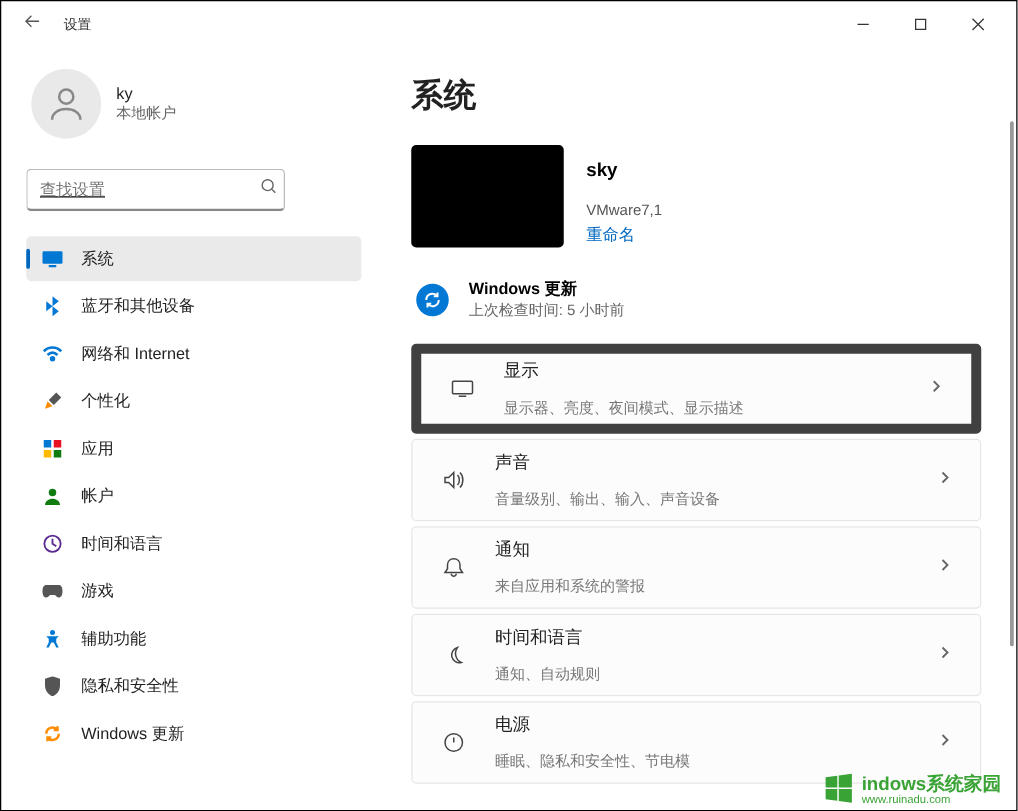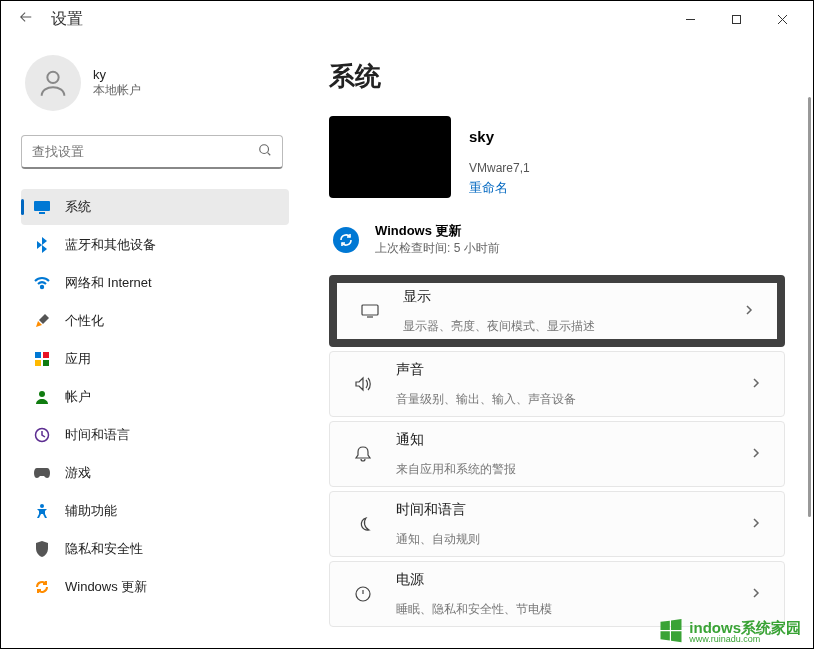--- a/index.html
+++ b/index.html
@@ -1,29 +1,29 @@
 <!DOCTYPE html>
 <html><head>
 <meta charset="utf-8">
 <style>
 * { box-sizing: border-box; margin: 0; padding: 0; }
 body { font-family: "Segoe UI", "Microsoft YaHei", sans-serif; width: 814px; height: 649px; overflow: hidden; background: #fff; border: 1px solid #000; position: relative; }
 .window-controls { position: absolute; top: 0; right: 0; height: 36px; display: flex; align-items: center; padding-right: 8px; }
 .window-btn { width: 46px; height: 30px; display: flex; align-items: center; justify-content: center; }
 .titlebar { height: 36px; display: flex; align-items: center; padding-left: 18px; gap: 18px; }
 .back-btn svg { width: 14px; height: 14px; }
-.app-title { font-size: 16px; color: #333; }
+.app-title { font-size: 11px; color: #333; }
 .content { display: flex; height: calc(100% - 36px); }
 .sidebar { width: 300px; padding: 18px 12px 12px 20px; display: flex; flex-direction: column; gap: 6px; }
 .user { display: flex; align-items: center; gap: 12px; margin-bottom: 18px; padding-left: 4px; }
 .avatar { width: 56px; height: 56px; border-radius: 50%; background: #e9e9e9; display: flex; align-items: center; justify-content: center; }
 .avatar svg { width: 34px; height: 34px; }
 .user-name { font-size: 13px; color: #222; }
 .user-sub { font-size: 12px; color: #666; }
-.search-wrap { width: 262px; height: 34px; border: 1px solid #bbb; border-bottom: 2px solid #888; border-radius: 4px; background: #fff; display: flex; align-items: center; padding: 0 10px; margin-bottom: 14px; }
+.search-wrap { width: 207px; height: 34px; border: 1px solid #bbb; border-bottom: 2px solid #888; border-radius: 4px; background: #fff; display: flex; align-items: center; padding: 0 10px; margin-bottom: 14px; text-decoration: underline; }
 .search-input { flex: 1; border: none; outline: none; font-size: 13px; background: transparent; }
 .nav { display: flex; flex-direction: column; gap: 2px; }
 .nav-item { height: 36px; display: flex; align-items: center; gap: 14px; padding: 0 12px; border-radius: 4px; cursor: pointer; position: relative; }
 .nav-item.active { background: #eaeaea; }
 .nav-item.active::before { content: ""; position: absolute; left: 0; top: 10px; bottom: 10px; width: 3px; background: #0067c0; border-radius: 2px; }
 .nav-icon { width: 18px; display: flex; align-items: center; justify-content: center; }
 .nav-label { font-size: 13px; color: #222; }
 .main { flex: 1; padding: 22px 28px 12px 28px; overflow: hidden; position: relative; }
 .page-title { font-size: 26px; font-weight: 600; color: #222; margin-bottom: 22px; }
 .device-row { display: flex; align-items: flex-start; gap: 18px; margin-bottom: 18px; }

